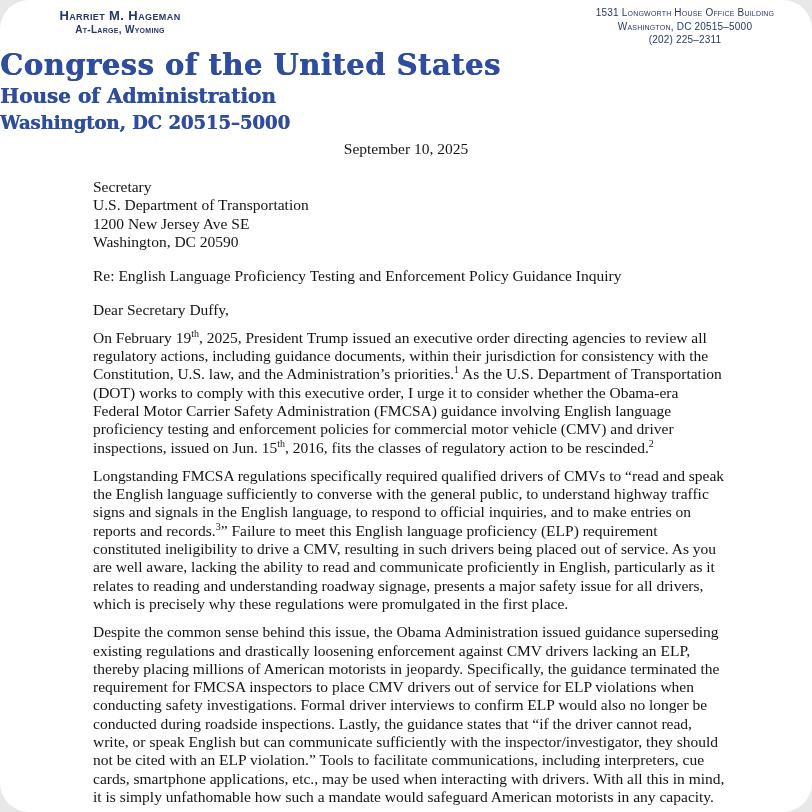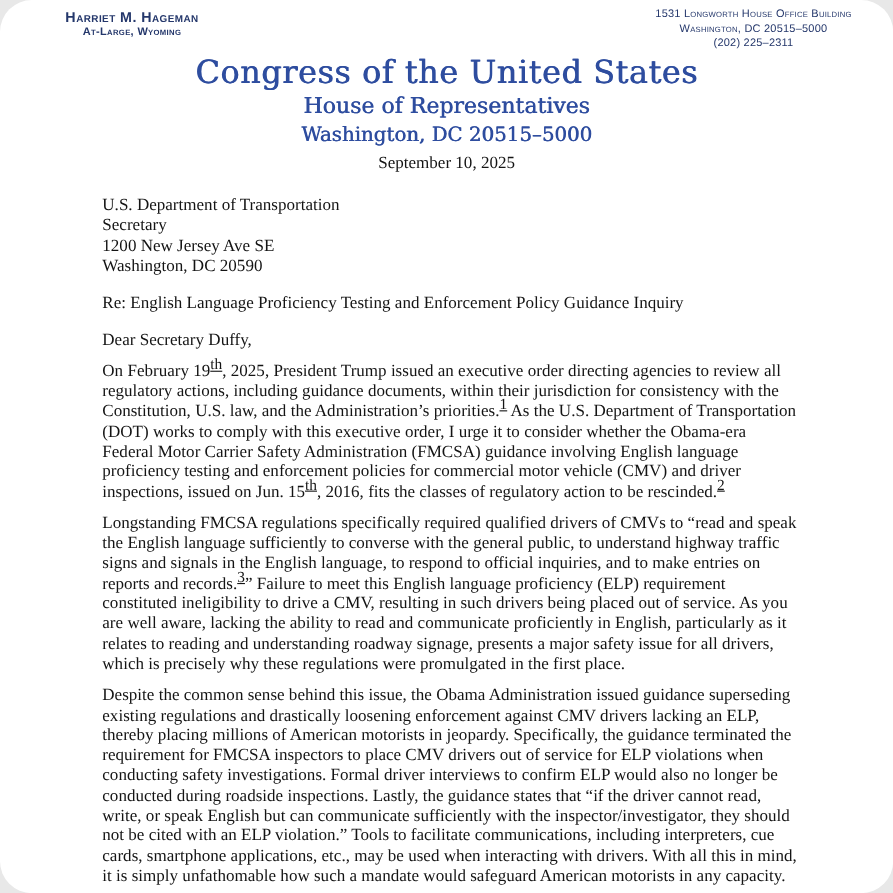--- a/index.html
+++ b/index.html
@@ -54,24 +54,23 @@
     font-size: 10px;
     font-variant: small-caps;
     letter-spacing: 0.2px;
     line-height: 1.35;
   }
   .congress-block {
     position: absolute;
     top: 48px;
     left: 0;
     right: 0;
-    text-align: center;
     color: #2e4d9f;
     font-family: "DejaVu Serif", serif;
-    font-weight: normal;
+    font-weight: bold;
   }
   .congress-line1 {
     font-size: 29px;
     letter-spacing: 0.5px;
     text-shadow: 0.6px 0 0 currentColor;
   }
   .congress-line2 {
     font-size: 20px;
     margin-top: 2px;
     text-shadow: 0.5px 0 0 currentColor;
@@ -97,55 +96,54 @@
     left: 93px;
     width: 632px;
     font-size: 15.5px;
     line-height: 18.3px;
   }
   .recipient-block { margin: 0 0 11px 0; }
   .subject-line    { margin: 16px 0 16px 0; }
   .salutation-line { margin: 0 0 9px 0; }
   .body-paragraph  { margin: 0 0 10px 0; text-align: left; }
   .body-paragraph sup {
-    font-size: 14px;
+    font-size: 10px;
     line-height: 0;
     vertical-align: super;
-    text-decoration: underline;
   }
 </style>
 </head>
 <body>
 
 <div class="page">
 
   <div class="member-block">
     <div class="member-name">Harriet M. Hageman</div>
     <div class="member-district">At-Large, Wyoming</div>
   </div>
 
   <div class="office-block">
     <div>1531 Longworth House Office Building</div>
     <div>Washington, DC 20515–5000</div>
     <div>(202) 225–2311</div>
   </div>
 
   <div class="congress-block">
     <div class="congress-line1">Congress of the United States</div>
-    <div class="congress-line2">House of Representatives</div>
+    <div class="congress-line2">House of Administration</div>
     <div class="congress-line3">Washington, DC 20515–5000</div>
   </div>
 
   <div class="date-line">September 10, 2025</div>
 
   <div class="letter-body">
 
     <div class="recipient-block">
+      <div>Secretary</div>
       <div>U.S. Department of Transportation</div>
-      <div>Secretary</div>
       <div>1200 New Jersey Ave SE</div>
       <div>Washington, DC 20590</div>
     </div>
 
     <div class="subject-line">Re: English Language Proficiency Testing and Enforcement Policy Guidance Inquiry</div>
 
     <div class="salutation-line">Dear Secretary Duffy,</div>
 
     <p class="body-paragraph"><span>On February 19</span><sup>th</sup><span>, 2025, President Trump issued an executive order directing agencies to review all regulatory actions, including guidance documents, within their jurisdiction for consistency with the Constitution, U.S. law, and the Administration’s priorities.</span><sup>1</sup><span> As the U.S. Department of Transportation (DOT) works to comply with this executive order, I urge it to consider whether the Obama-era Federal Motor Carrier Safety Administration (FMCSA) guidance involving English language proficiency testing and enforcement policies for commercial motor vehicle (CMV) and driver inspections, issued on Jun. 15</span><sup>th</sup><span>, 2016, fits the classes of regulatory action to be rescinded.</span><sup>2</sup></p>
 

